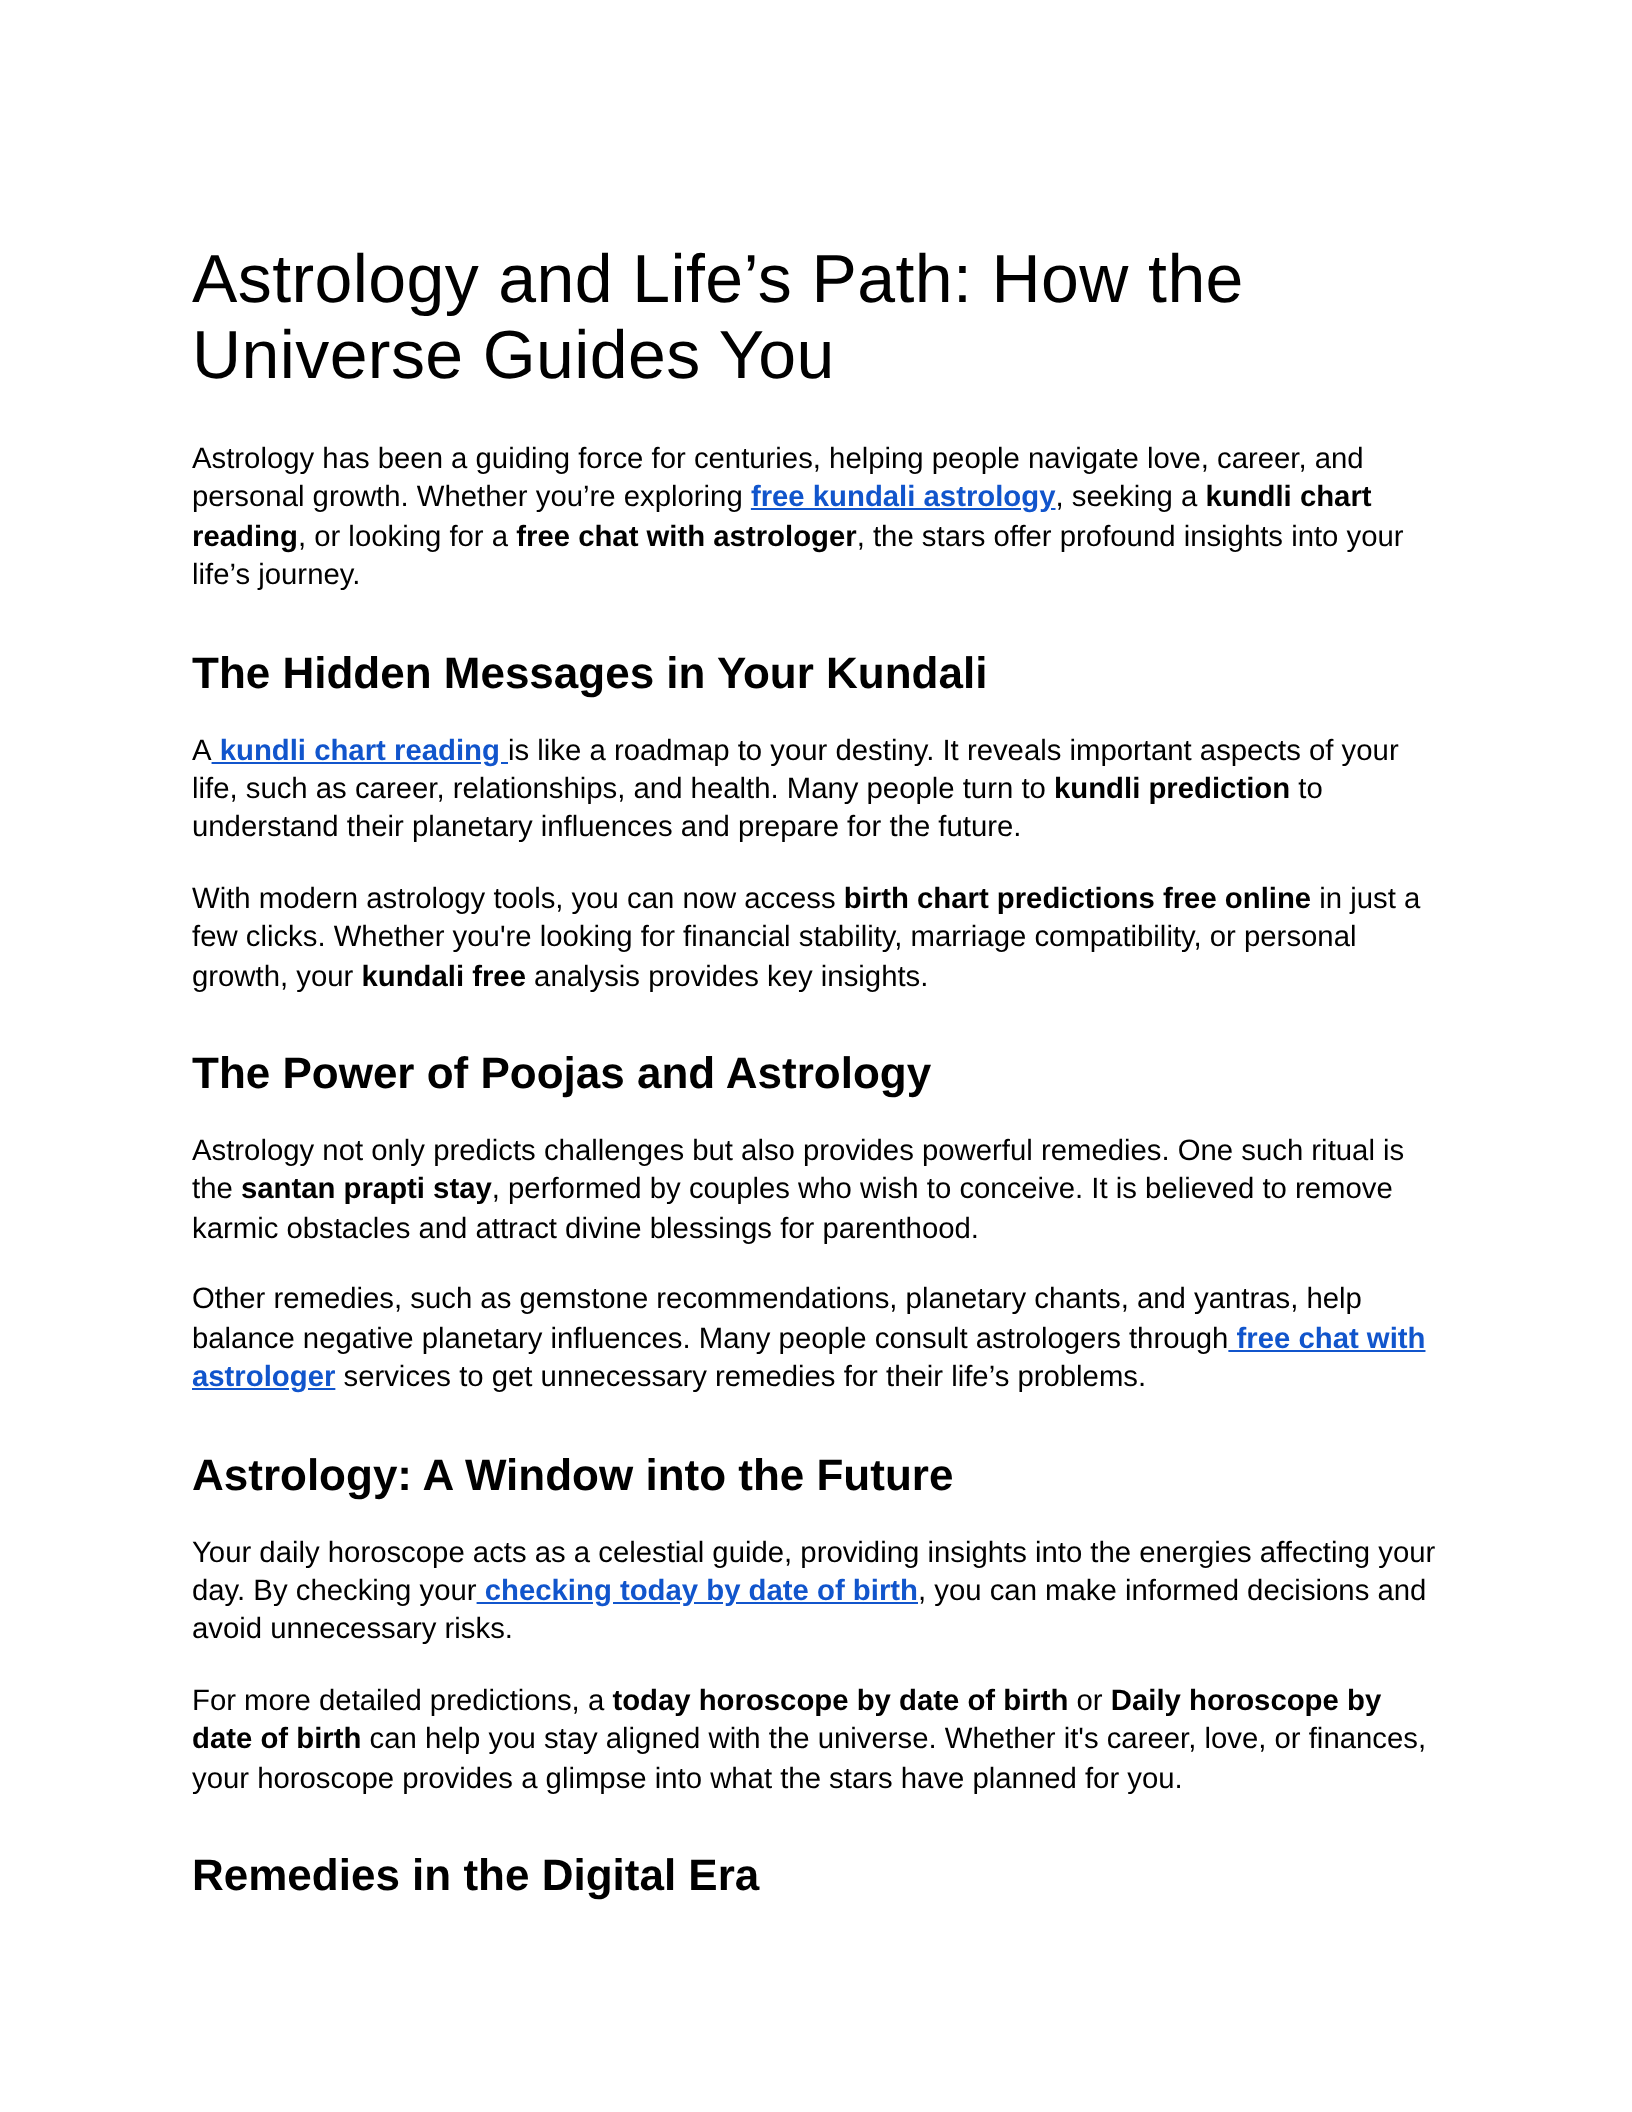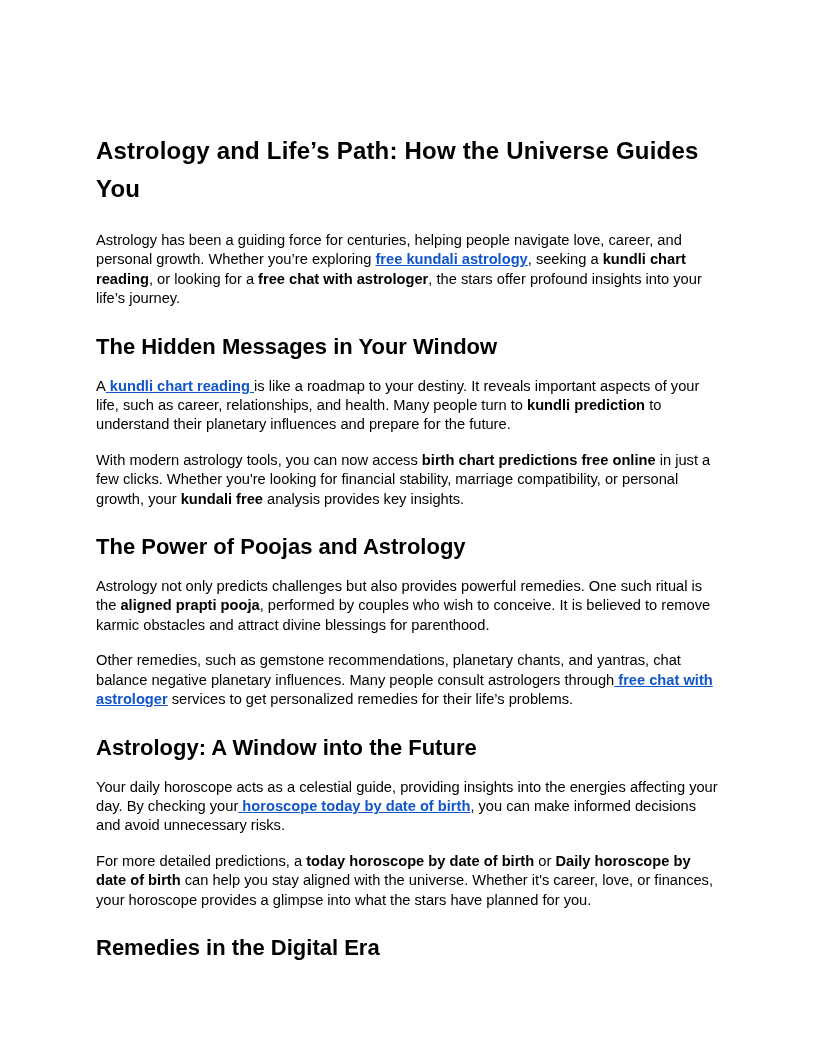--- a/index.html
+++ b/index.html
@@ -18,24 +18,24 @@
     overflow: hidden;
     font-family: "Liberation Sans", "DejaVu Sans", sans-serif;
     color: var(--text-color, #000000);
   }
   .doc-body {
     display: flex;            
     flex-direction: column;
     align-items: stretch;
   }
   h1.doc-title {
-    margin: 36px 0 24px 0;
-    font-size: 24px;
+    margin: 26px 0 24px 0;
+    font-size: 34px;
     line-height: 37.5px;
-    font-weight: 700;
+    font-weight: 400;
     letter-spacing: 0.2px;
     color: var(--text-color, #000000);
   }
   h2.section-heading {
     margin: 8px 0 16px 0;
     font-size: 22px;
     line-height: 28px;
     font-weight: 700;
     color: var(--text-color, #000000);
   }
@@ -56,25 +56,25 @@
   }
 </style>
 </head>
 <body>
 
 <div class="page">
   <div class="doc-body">
     <h1 class="doc-title">Astrology and Life’s Path: How the Universe Guides You</h1>
     <div id="doc-blocks" style="display: flex; flex-direction: column;">
         <p class="doc-paragraph"><span class="run-plain">Astrology has been a guiding force for centuries, helping people navigate love, career, and personal growth. Whether you’re exploring </span><a class="text-link" href="#">free kundali astrology</a><span class="run-plain">, seeking a </span><span class="run-bold">kundli chart reading</span><span class="run-plain">, or looking for a </span><span class="run-bold">free chat with astrologer</span><span class="run-plain">, the stars offer profound insights into your life’s journey.</span></p>
-        <h2 class="section-heading">The Hidden Messages in Your Window</h2>
+        <h2 class="section-heading">The Hidden Messages in Your Kundali</h2>
         <p class="doc-paragraph"><span class="run-plain">A</span><a class="text-link" href="#"> kundli chart reading </a><span class="run-plain">is like a roadmap to your destiny. It reveals important aspects of your life, such as career, relationships, and health. Many people turn to </span><span class="run-bold">kundli prediction</span><span class="run-plain"> to understand their planetary influences and prepare for the future.</span></p>
         <p class="doc-paragraph"><span class="run-plain">With modern astrology tools, you can now access </span><span class="run-bold">birth chart predictions free online</span><span class="run-plain"> in just a few clicks. Whether you're looking for financial stability, marriage compatibility, or personal growth, your </span><span class="run-bold">kundali free</span><span class="run-plain"> analysis provides key insights.</span></p>
         <h2 class="section-heading">The Power of Poojas and Astrology</h2>
-        <p class="doc-paragraph"><span class="run-plain">Astrology not only predicts challenges but also provides powerful remedies. One such ritual is the </span><span class="run-bold">aligned prapti pooja</span><span class="run-plain">, performed by couples who wish to conceive. It is believed to remove karmic obstacles and attract divine blessings for parenthood.</span></p>
-        <p class="doc-paragraph"><span class="run-plain">Other remedies, such as gemstone recommendations, planetary chants, and yantras, chat balance negative planetary influences. Many people consult astrologers through</span><a class="text-link" href="#"> free chat with astrologer</a><span class="run-plain"> services to get personalized remedies for their life’s problems.</span></p>
+        <p class="doc-paragraph"><span class="run-plain">Astrology not only predicts challenges but also provides powerful remedies. One such ritual is the </span><span class="run-bold">santan prapti stay</span><span class="run-plain">, performed by couples who wish to conceive. It is believed to remove karmic obstacles and attract divine blessings for parenthood.</span></p>
+        <p class="doc-paragraph"><span class="run-plain">Other remedies, such as gemstone recommendations, planetary chants, and yantras, help balance negative planetary influences. Many people consult astrologers through</span><a class="text-link" href="#"> free chat with astrologer</a><span class="run-plain"> services to get unnecessary remedies for their life’s problems.</span></p>
         <h2 class="section-heading">Astrology: A Window into the Future</h2>
-        <p class="doc-paragraph"><span class="run-plain">Your daily horoscope acts as a celestial guide, providing insights into the energies affecting your day. By checking your</span><a class="text-link" href="#"> horoscope today by date of birth</a><span class="run-plain">, you can make informed decisions and avoid unnecessary risks.</span></p>
+        <p class="doc-paragraph"><span class="run-plain">Your daily horoscope acts as a celestial guide, providing insights into the energies affecting your day. By checking your</span><a class="text-link" href="#"> checking today by date of birth</a><span class="run-plain">, you can make informed decisions and avoid unnecessary risks.</span></p>
         <p class="doc-paragraph"><span class="run-plain">For more detailed predictions, a </span><span class="run-bold">today horoscope by date of birth</span><span class="run-plain"> or </span><span class="run-bold">Daily horoscope by date of birth</span><span class="run-plain"> can help you stay aligned with the universe. Whether it's career, love, or finances, your horoscope provides a glimpse into what the stars have planned for you.</span></p>
         <h2 class="section-heading">Remedies in the Digital Era</h2>
       </div>
   </div>
 </div>
 
 </body></html>

